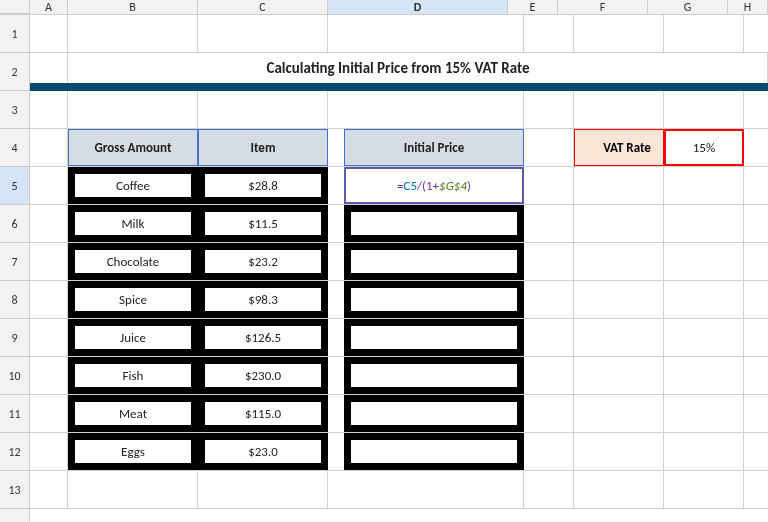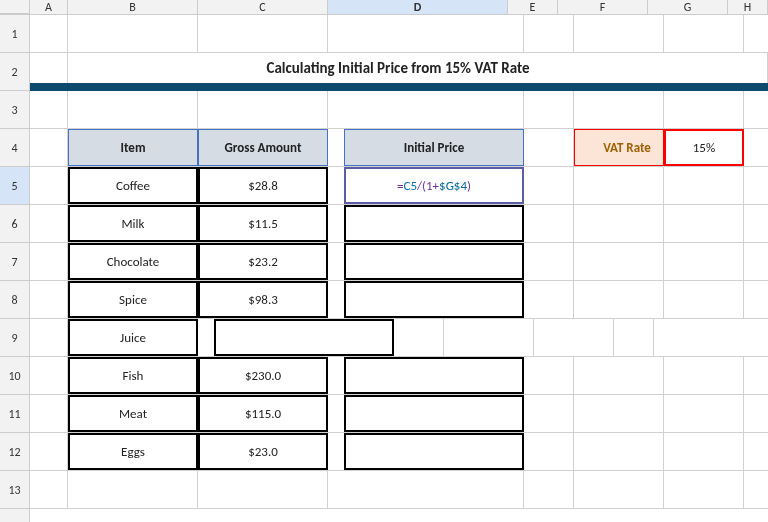--- a/index.html
+++ b/index.html
@@ -163,54 +163,55 @@
 
     .data-cell {
       display: flex;
       align-items: center;
       justify-content: center;
       font-size: 13px;
       color: #222;
       border-right: 1px solid #d0d0d0;
     }
     .data-cell.bordered {
-      border: 2px solid #000000;
+      border: 7px solid #000000;
     }
 
     
     .formula-cell {
       border: 2px solid #5b5ea6;
       background: #fff;
       display: flex;
       align-items: center;
       justify-content: center;
       font-size: 13px;
       position: relative;
     }
     .formula-text {
       color: #7030a0;
       font-size: 13px;
     }
     .formula-text .ref-blue {
       color: #0070c0;
     }
     .formula-text .ref-red {
-      color: #0369a1;
+      color: #4d7c0f;
+      font-style: italic;
     }
 
     
     .vat-label-cell {
       background: #fce4d6;
       border: 1px solid #ff0000;
       display: flex;
       align-items: center;
       justify-content: center;
       font-weight: bold;
       font-size: 13px;
-      color: #a16207;
+      color: #000000;
       padding-left: 16px;
     }
     .vat-value-cell {
       border: 2px solid #ff0000;
       display: flex;
       align-items: center;
       justify-content: center;
       font-size: 13px;
       color: #222;
     }
@@ -293,22 +294,22 @@
         <div class="cell col-c empty-cell"></div>
         <div class="cell col-d empty-cell"></div>
         <div class="cell col-e empty-cell"></div>
         <div class="cell col-f empty-cell"></div>
         <div class="cell col-g empty-cell"></div>
         <div class="cell col-h empty-cell"></div>
       </div>
 
       <div class="header-row">
         <div class="cell col-a empty-cell"></div>
+        <div class="table-header col-c">Gross Amount</div>
         <div class="table-header col-b">Item</div>
-        <div class="table-header col-c">Gross Amount</div>
         <div class="table-header col-d">Initial Price</div>
         <div class="cell col-e empty-cell"></div>
         <div class="vat-label-cell col-f">VAT Rate</div>
         <div class="vat-value-cell col-g">15%</div>
         <div class="cell col-h empty-cell"></div>
       </div>
 
       <div class="data-row">
         <div class="data-cell col-a"></div>
         <div class="data-cell bordered col-b">Coffee</div>
@@ -353,20 +354,21 @@
         <div class="data-cell bordered col-d"></div>
         <div class="data-cell col-e"></div>
         <div class="data-cell col-f"></div>
         <div class="data-cell col-g"></div>
         <div class="data-cell col-h"></div>
       </div>
 
       <div class="data-row">
         <div class="data-cell col-a"></div>
         <div class="data-cell bordered col-b">Juice</div>
+        <div class="data-cell bordered col-c">$126.5</div>
         <div class="data-cell bordered col-d"></div>
         <div class="data-cell col-e"></div>
         <div class="data-cell col-f"></div>
         <div class="data-cell col-g"></div>
         <div class="data-cell col-h"></div>
       </div>
 
 
       <div class="data-row">
         <div class="data-cell col-a"></div>

